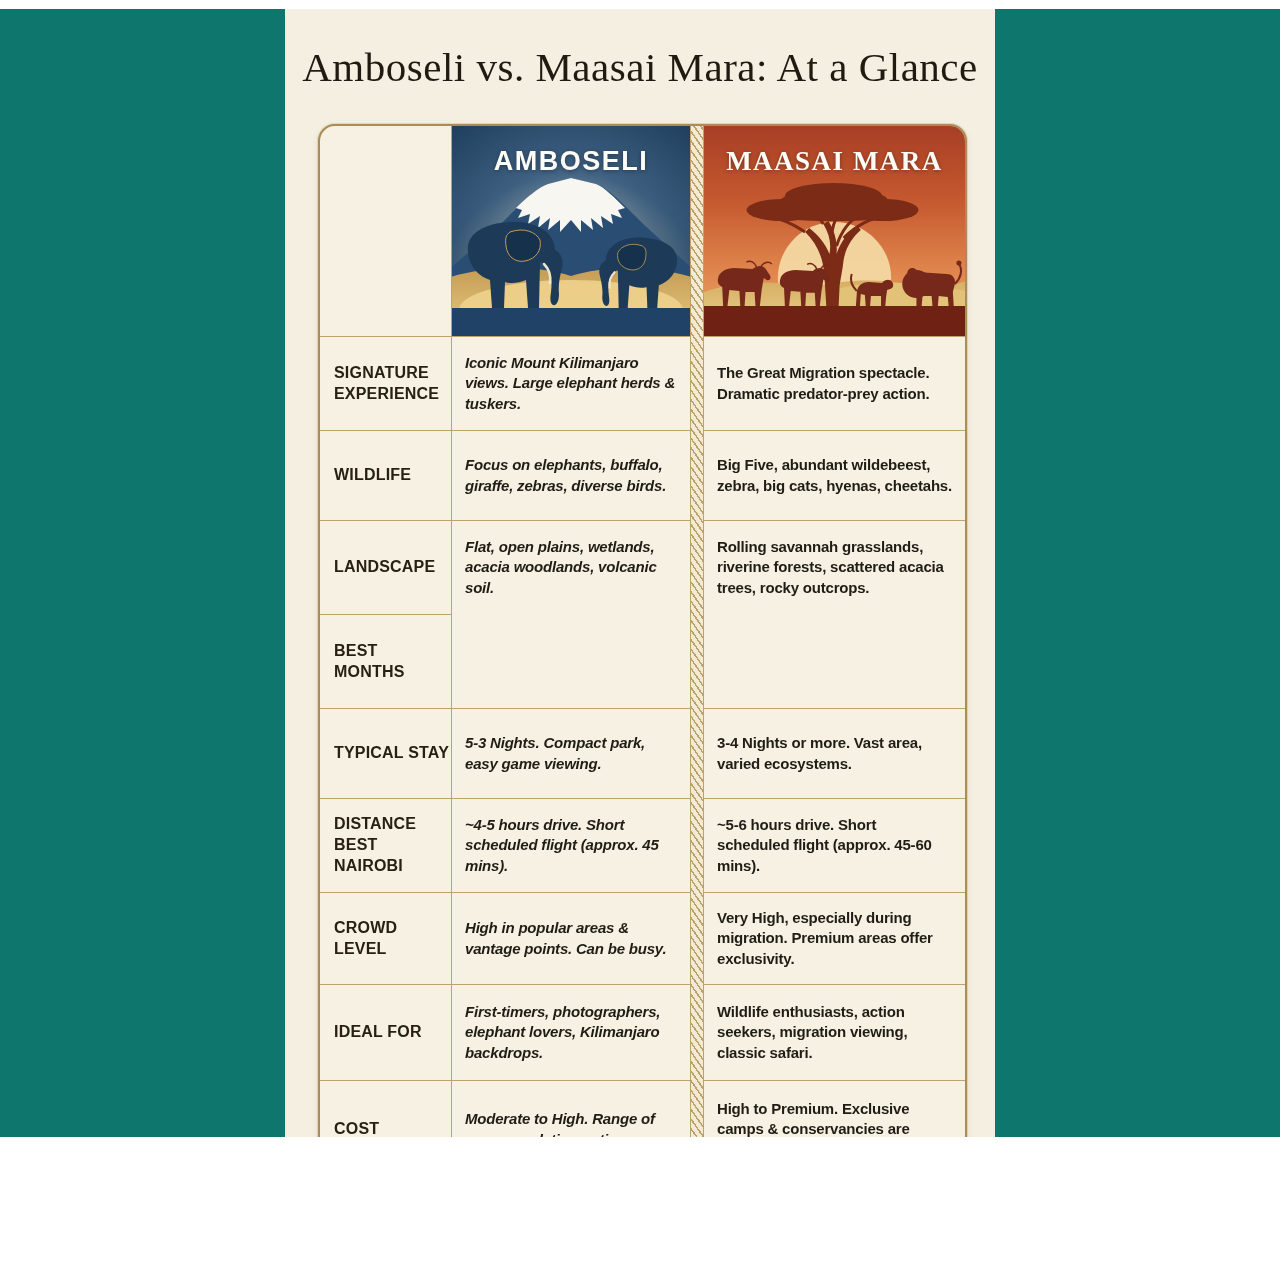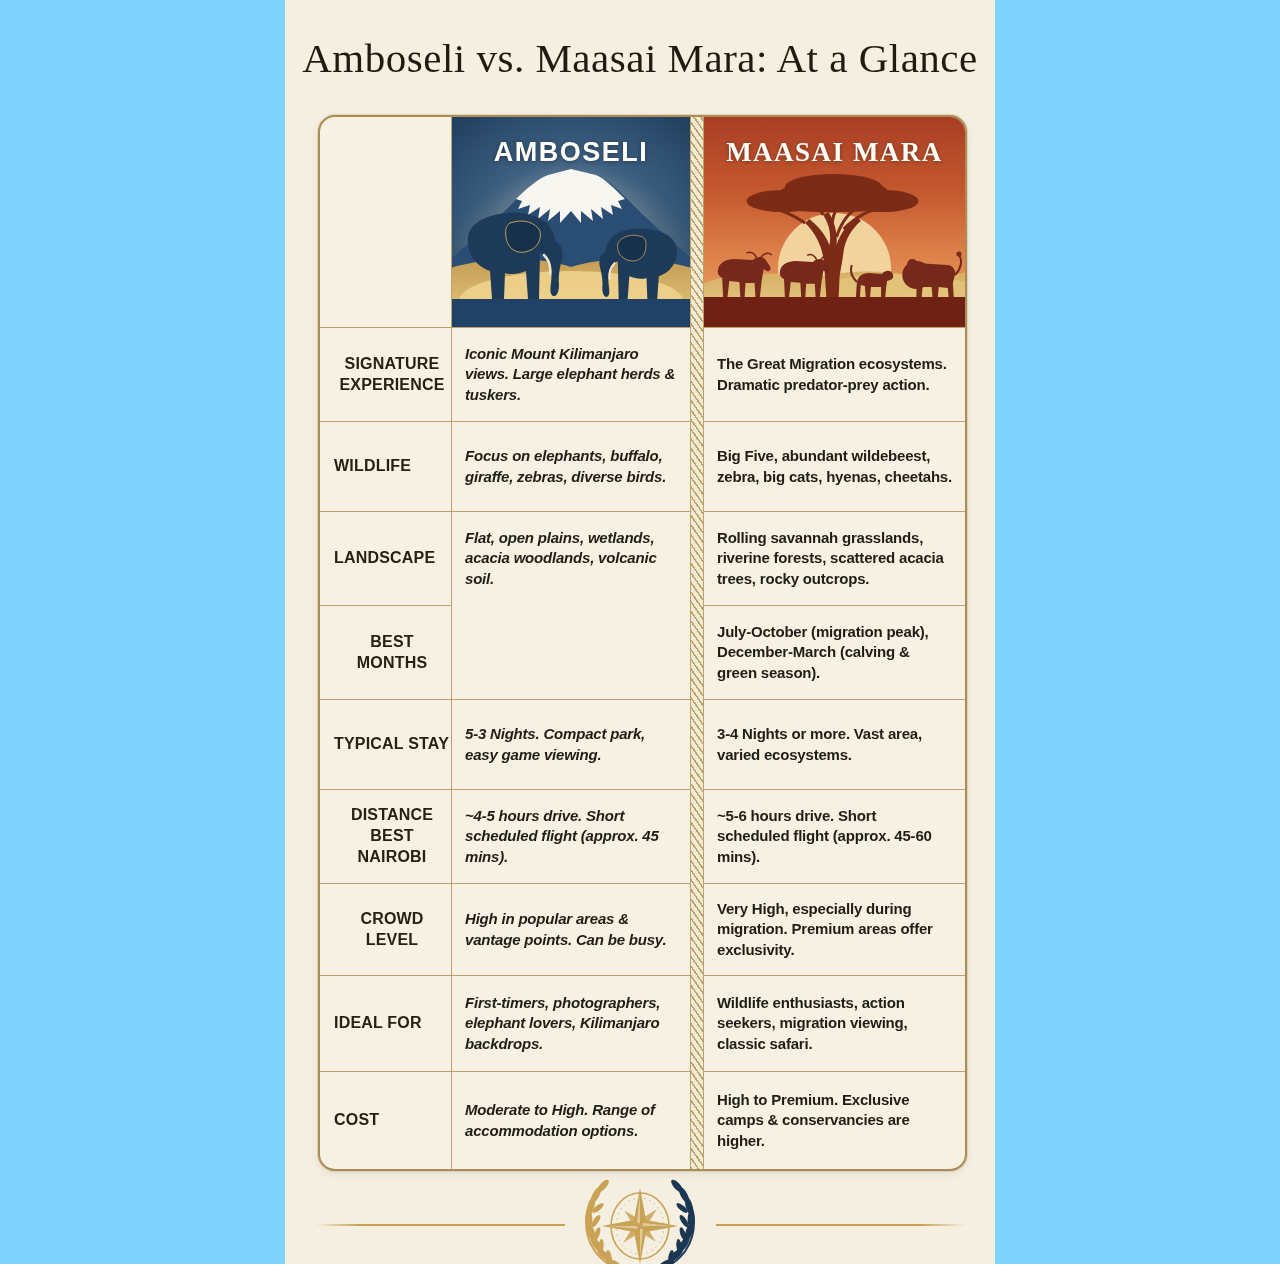--- a/index.html
+++ b/index.html
@@ -1,37 +1,37 @@
 <!DOCTYPE html>
 <html><head>
 <meta charset="utf-8">
 <style>
   html,body{margin:0;padding:0;background:#ffffff;}
-  .canvas{position:relative;width:1280px;height:1264px;overflow:hidden;
-          font-family:"Liberation Sans",sans-serif;background:#7dd3fc;}
+  .canvas{position:relative;width:1280px;height:1128px;overflow:hidden;
+          font-family:"Liberation Sans",sans-serif;background:#0f766e;margin-top:9px;}
   .panel{position:absolute;left:285px;top:0;width:710px;height:1280px;background:#f5efe2;}
   .title{position:absolute;top:34px;left:0;width:1280px;text-align:center;
          font-family:"Liberation Serif",serif;font-size:41px;color:#201a11;letter-spacing:.5px;}
   .table{position:absolute;left:318px;top:115px;width:645px;height:1052px;
          border:2px solid #a98d55;border-radius:17px;overflow:hidden;background:#f7f1e3;
          display:grid;grid-template-columns:132px 238px 14px 1fr;
          grid-template-rows:210px 94px 90px 94px 94px 90px 94px 92px 96px auto;
          box-shadow:0 0 0 1px rgba(176,150,95,.25), 0 3px 8px rgba(0,0,0,.07);}
   .divider{grid-column:3;grid-row:1 / -1;
            background:repeating-linear-gradient(55deg,rgba(178,146,85,.85) 0 1.5px,#f3ead4 1.5px 5.5px);
            border-left:1px solid #bca26c;border-right:1px solid #bca26c;}
   .lblhead{grid-column:1;grid-row:1;border-right:1px solid #bca26c;}
   .imgA{grid-column:2;grid-row:1;position:relative;}
   .imgB{grid-column:4;grid-row:1;position:relative;font-family:Liberation Serif, serif;}
   .imgA svg,.imgB svg{display:block;width:100%;height:100%;}
   .img-title{position:absolute;top:20px;left:0;right:0;text-align:center;color:#fdfdf8;
              font-weight:bold;font-size:27px;letter-spacing:1.5px;text-shadow:0 1px 4px rgba(0,0,0,.35);}
   .lbl{grid-column:1;display:flex;align-items:center;padding:8px 1px 8px 14px;
        font-weight:bold;font-size:16px;color:#272114;line-height:1.3;letter-spacing:.2px;
-       border-right:1px solid #bca26c;text-align:center;}
+       border-right:1px solid #bca26c;}
   .cA{grid-column:2;font-style:italic;}
   .cB{grid-column:4;}
   .cell{display:flex;align-items:center;padding:8px 13px;font-weight:bold;font-size:15px;
         color:#1f1d15;line-height:1.35;letter-spacing:-.2px;}
   .bt{border-top:1px solid #bca26c;}
   .rule{position:absolute;top:1224px;height:2px;background:#c9a254;}
   .rule-left{left:315px;width:250px;background:linear-gradient(90deg,rgba(201,162,84,0),#c9a254 18%,#c9a254);}
   .rule-right{left:716px;width:250px;background:linear-gradient(270deg,rgba(201,162,84,0),#c9a254 18%,#c9a254);}
   .emblem{position:absolute;left:550px;top:1176px;width:180px;height:102px;}
   .emblem svg{display:block;width:100%;height:100%;}
@@ -130,32 +130,31 @@
           <path d="M248,158 C254,152 256,144 252,138" fill="none" stroke="#76281a" stroke-width="2"></path>
           <circle cx="252" cy="137" r="2.5"></circle>
         </g>
         <rect x="-5" y="180" width="270" height="32" fill="#6f2114"></rect>
       </svg>
       <div class="img-title">MAASAI MARA</div>
     </div>
 
     <div class="lbl bt">SIGNATURE EXPERIENCE</div>
     <div class="cell cA bt">Iconic Mount Kilimanjaro views. Large elephant herds &amp; tuskers.</div>
-    <div class="cell cB bt">The Great Migration ecosystems. Dramatic predator-prey action.</div>
+    <div class="cell cB bt">The Great Migration spectacle. Dramatic predator-prey action.</div>
 
     <div class="lbl bt">WILDLIFE</div>
     <div class="cell cA bt">Focus on elephants, buffalo, giraffe, zebras, diverse birds.</div>
     <div class="cell cB bt">Big Five, abundant wildebeest, zebra, big cats, hyenas, cheetahs.</div>
 
     <div class="lbl bt">LANDSCAPE</div>
     <div class="cell cA bt">Flat, open plains, wetlands, acacia woodlands, volcanic soil.</div>
     <div class="cell cB bt">Rolling savannah grasslands, riverine forests, scattered acacia trees, rocky outcrops.</div>
 
     <div class="lbl bt">BEST MONTHS</div>
-    <div class="cell cB bt">July-October (migration peak), December-March (calving &amp; green season).</div>
 
     <div class="lbl bt">TYPICAL STAY</div>
     <div class="cell cA bt">5-3 Nights. Compact park, easy game viewing.</div>
     <div class="cell cB bt">3-4 Nights or more. Vast area, varied ecosystems.</div>
 
     <div class="lbl bt">DISTANCE BEST NAIROBI</div>
     <div class="cell cA bt">~4-5 hours drive. Short scheduled flight (approx. 45 mins).</div>
     <div class="cell cB bt">~5-6 hours drive. Short scheduled flight (approx. 45-60 mins).</div>
 
     <div class="lbl bt">CROWD LEVEL</div>

